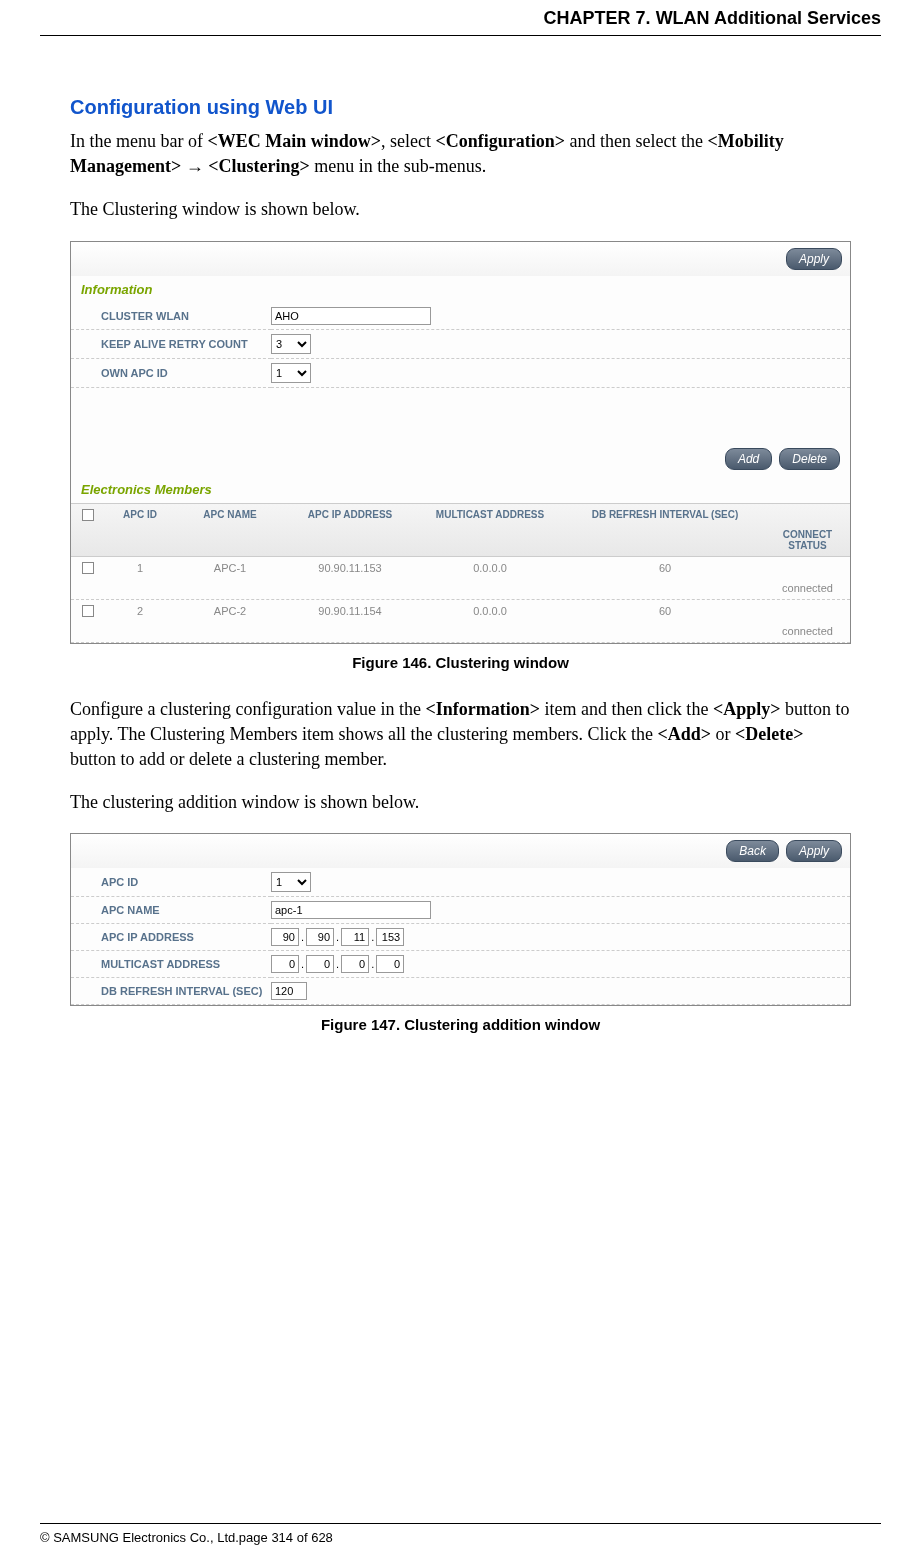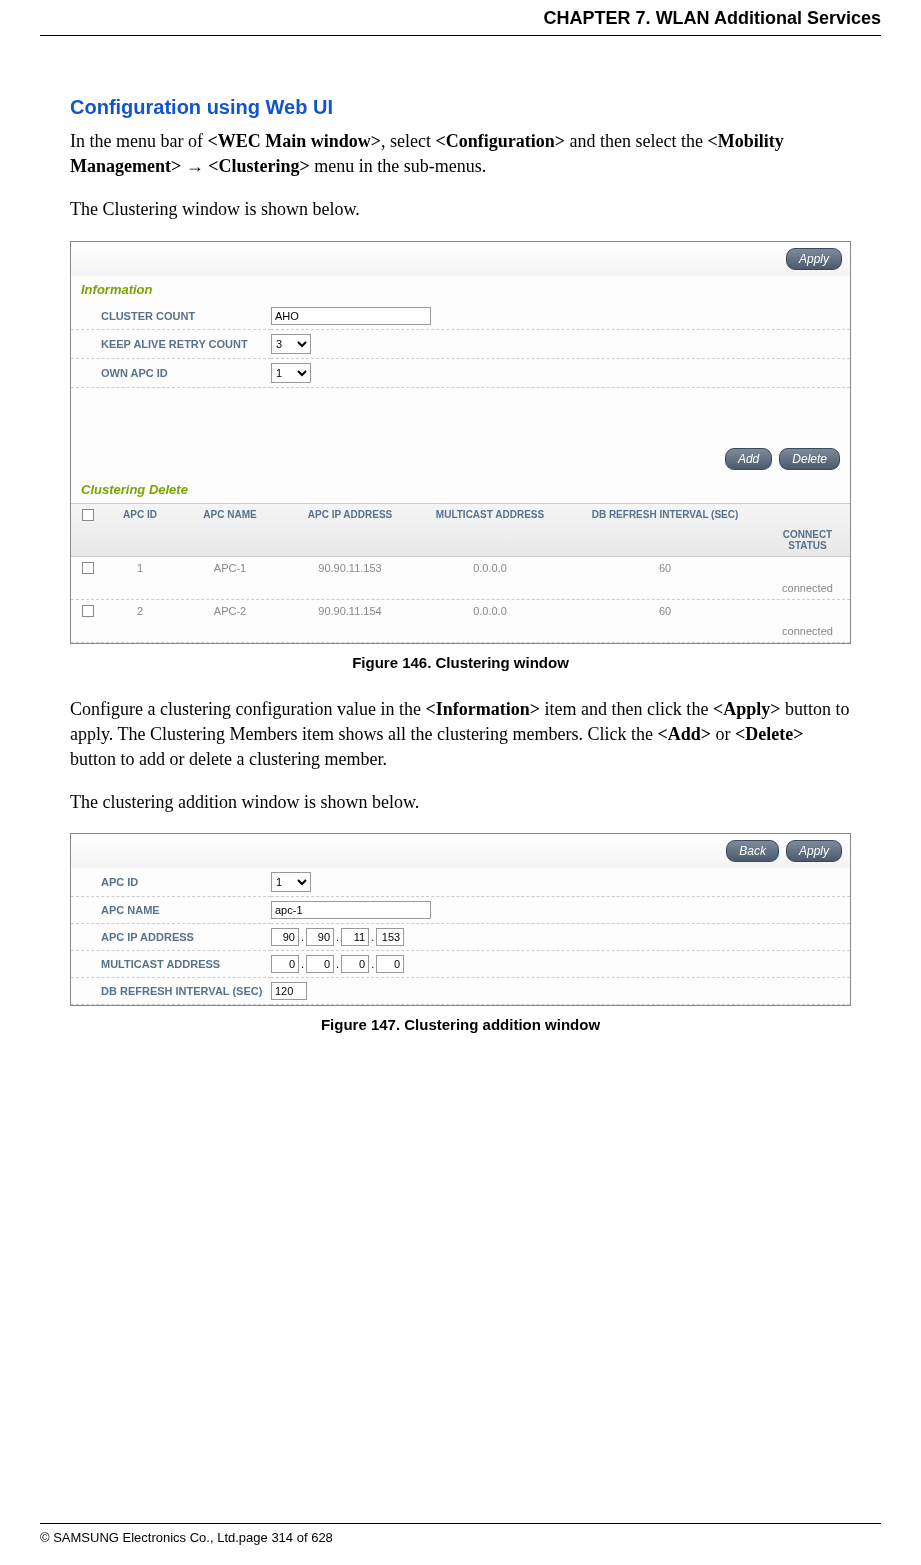--- a/index.html
+++ b/index.html
@@ -168,38 +168,38 @@
     <p class="body-text">The Clustering window is shown below.</p>
 
     <div class="figure">
       <div class="fig-toolbar">
         <span class="btn3d">Apply</span>
       </div>
       <div class="section-title-green">Information</div>
       <table class="info-table">
         <tbody>
             <tr>
-          <td class="lbl">CLUSTER COUNT</td>
+          <td class="lbl">CLUSTER WLAN</td>
           <td class="val"><input class="txt-in txt-wide" value="AHO" style=""></td>
         </tr>
         <tr>
           <td class="lbl">KEEP ALIVE RETRY COUNT</td>
           <td class="val"><select class="sel-in"><option>3</option></select></td>
         </tr>
         <tr>
           <td class="lbl">OWN APC ID</td>
           <td class="val"><select class="sel-in"><option>1</option></select></td>
         </tr>
       </tbody>
         </table>
       <div class="members-btnbar">
         <span class="btn3d">Add</span>
         <span class="btn3d">Delete</span>
       </div>
-      <div class="section-title-green">Clustering Delete</div>
+      <div class="section-title-green">Electronics Members</div>
       <div class="grid-head">
         <div class="c-cb"><span class="cbx"></span></div>
         <div class="c-id">APC ID</div>
         <div class="c-nm">APC NAME</div>
         <div class="c-ip">APC IP ADDRESS</div>
         <div class="c-mc">MULTICAST ADDRESS</div>
         <div class="c-db">DB REFRESH INTERVAL (SEC)</div>
         <div class="c-cs">CONNECT STATUS</div>
       </div>
       <div class="grid-row">

